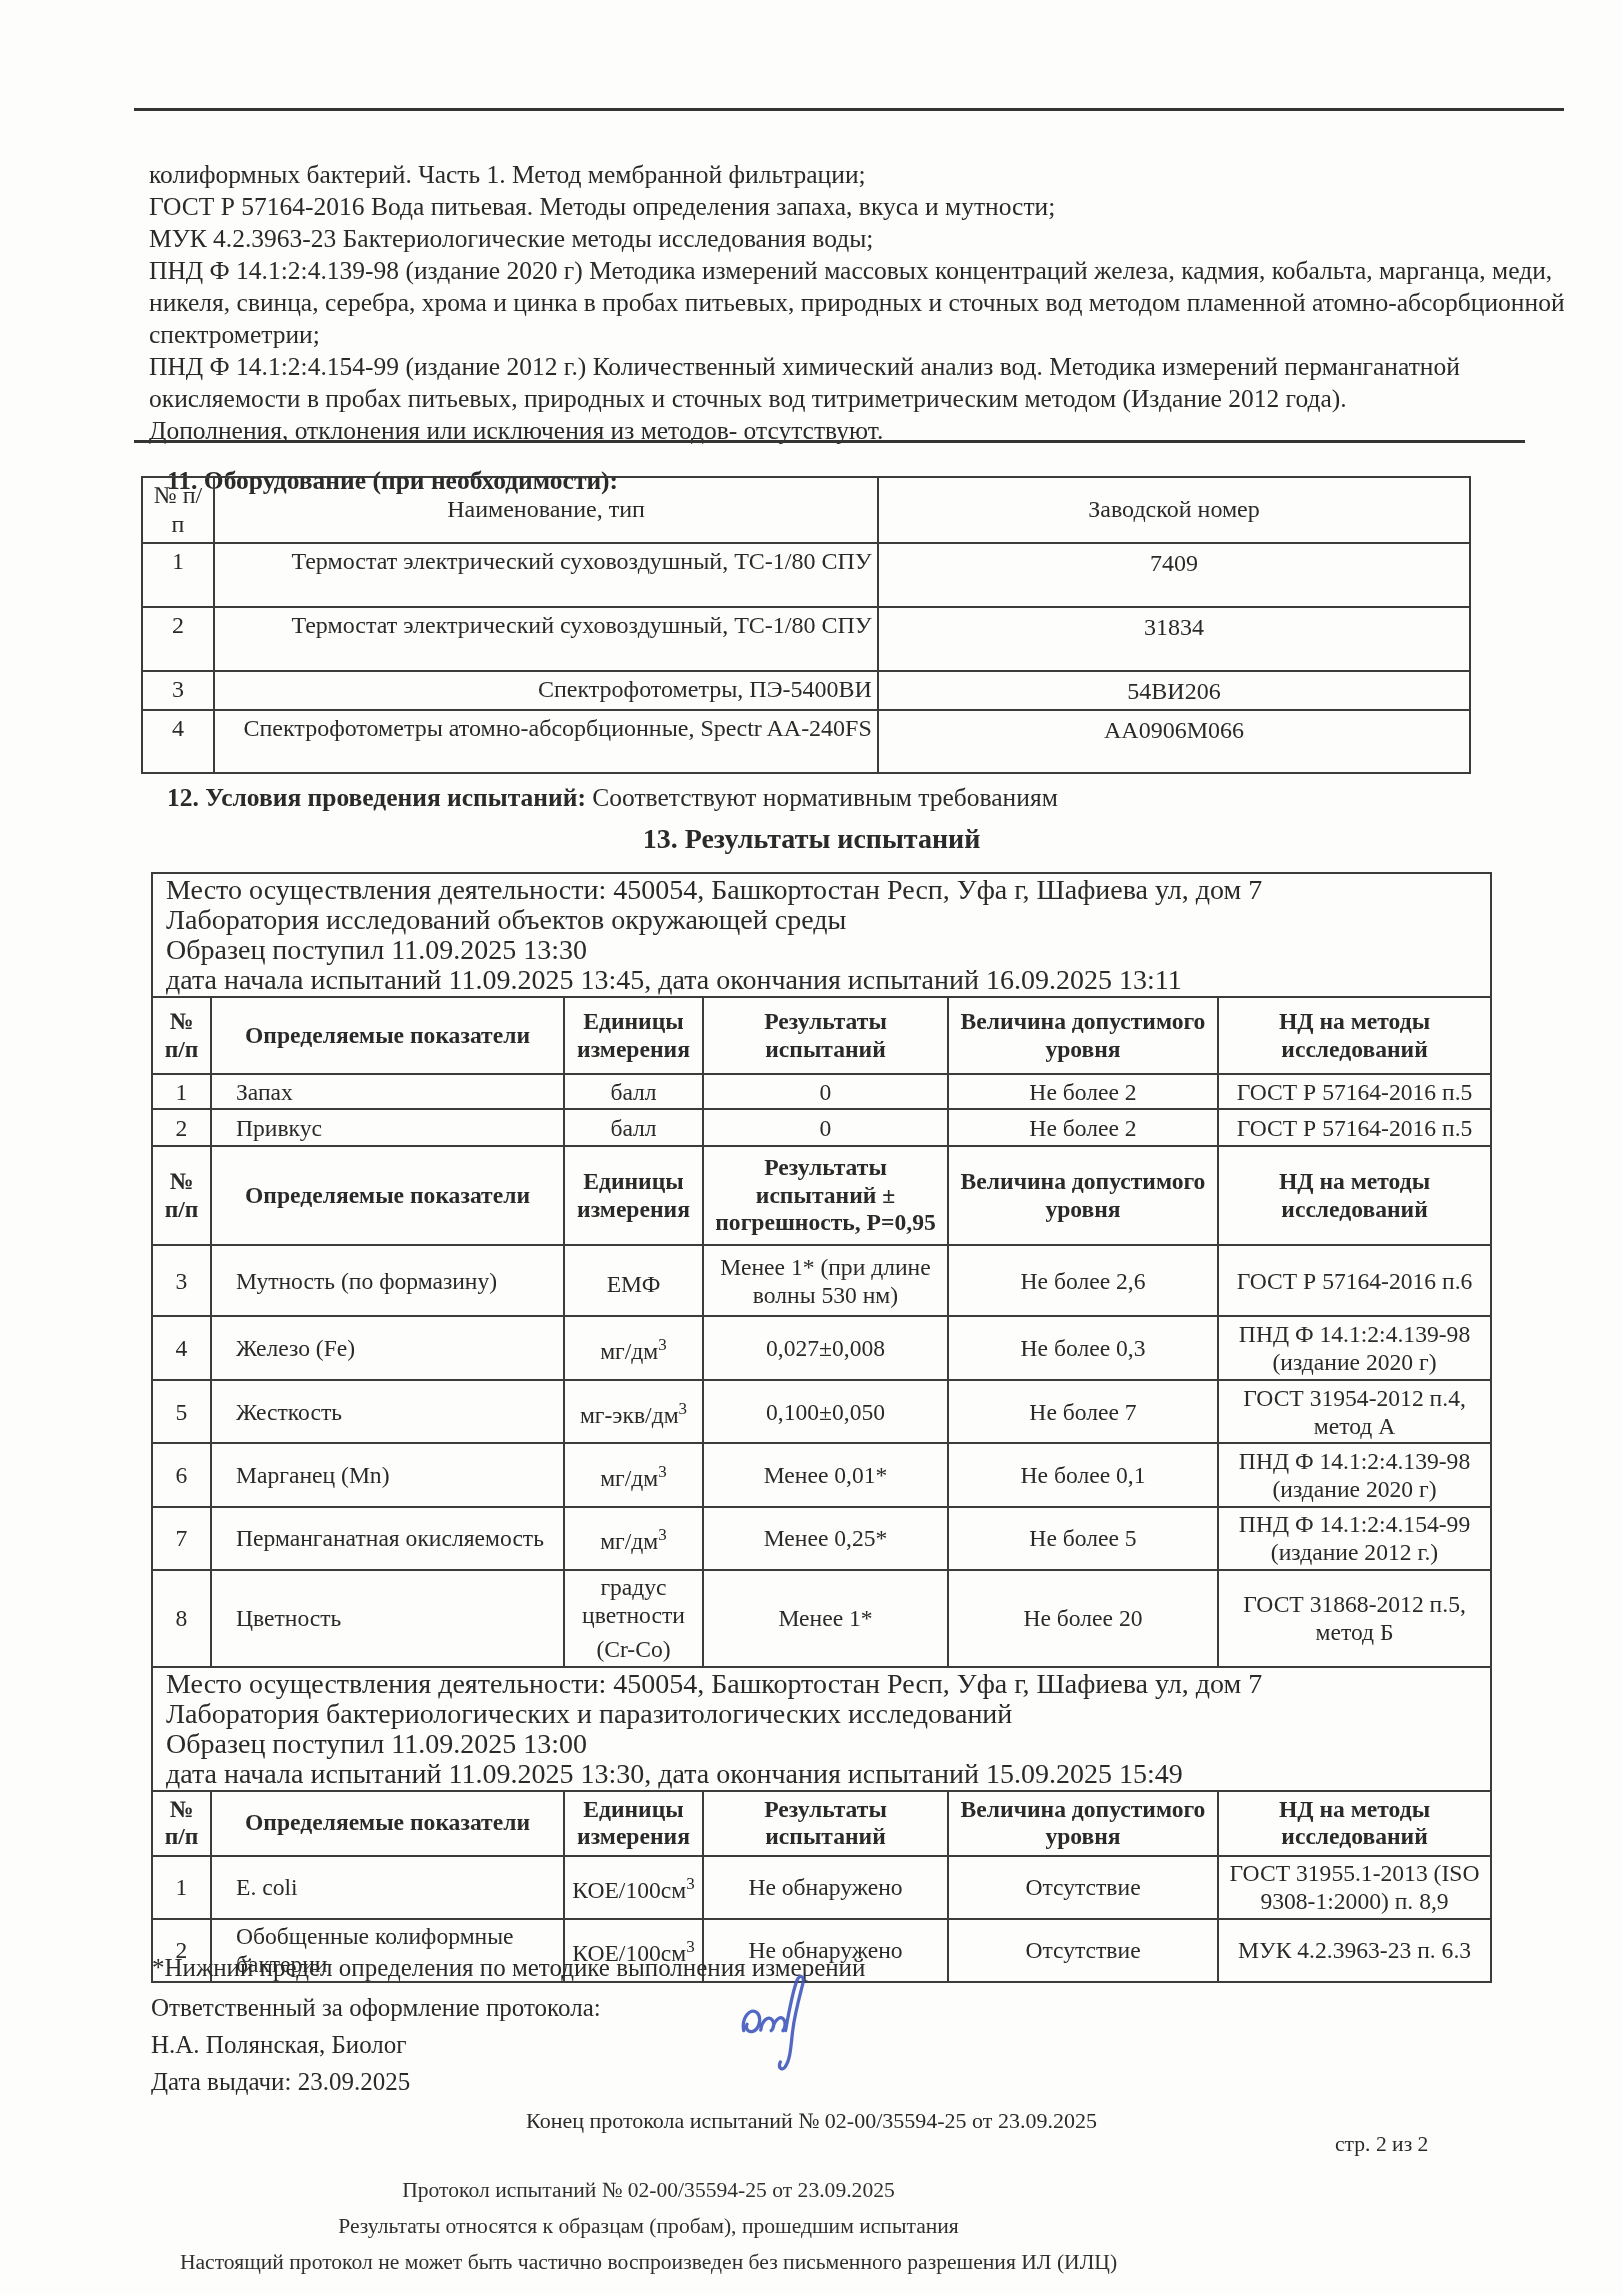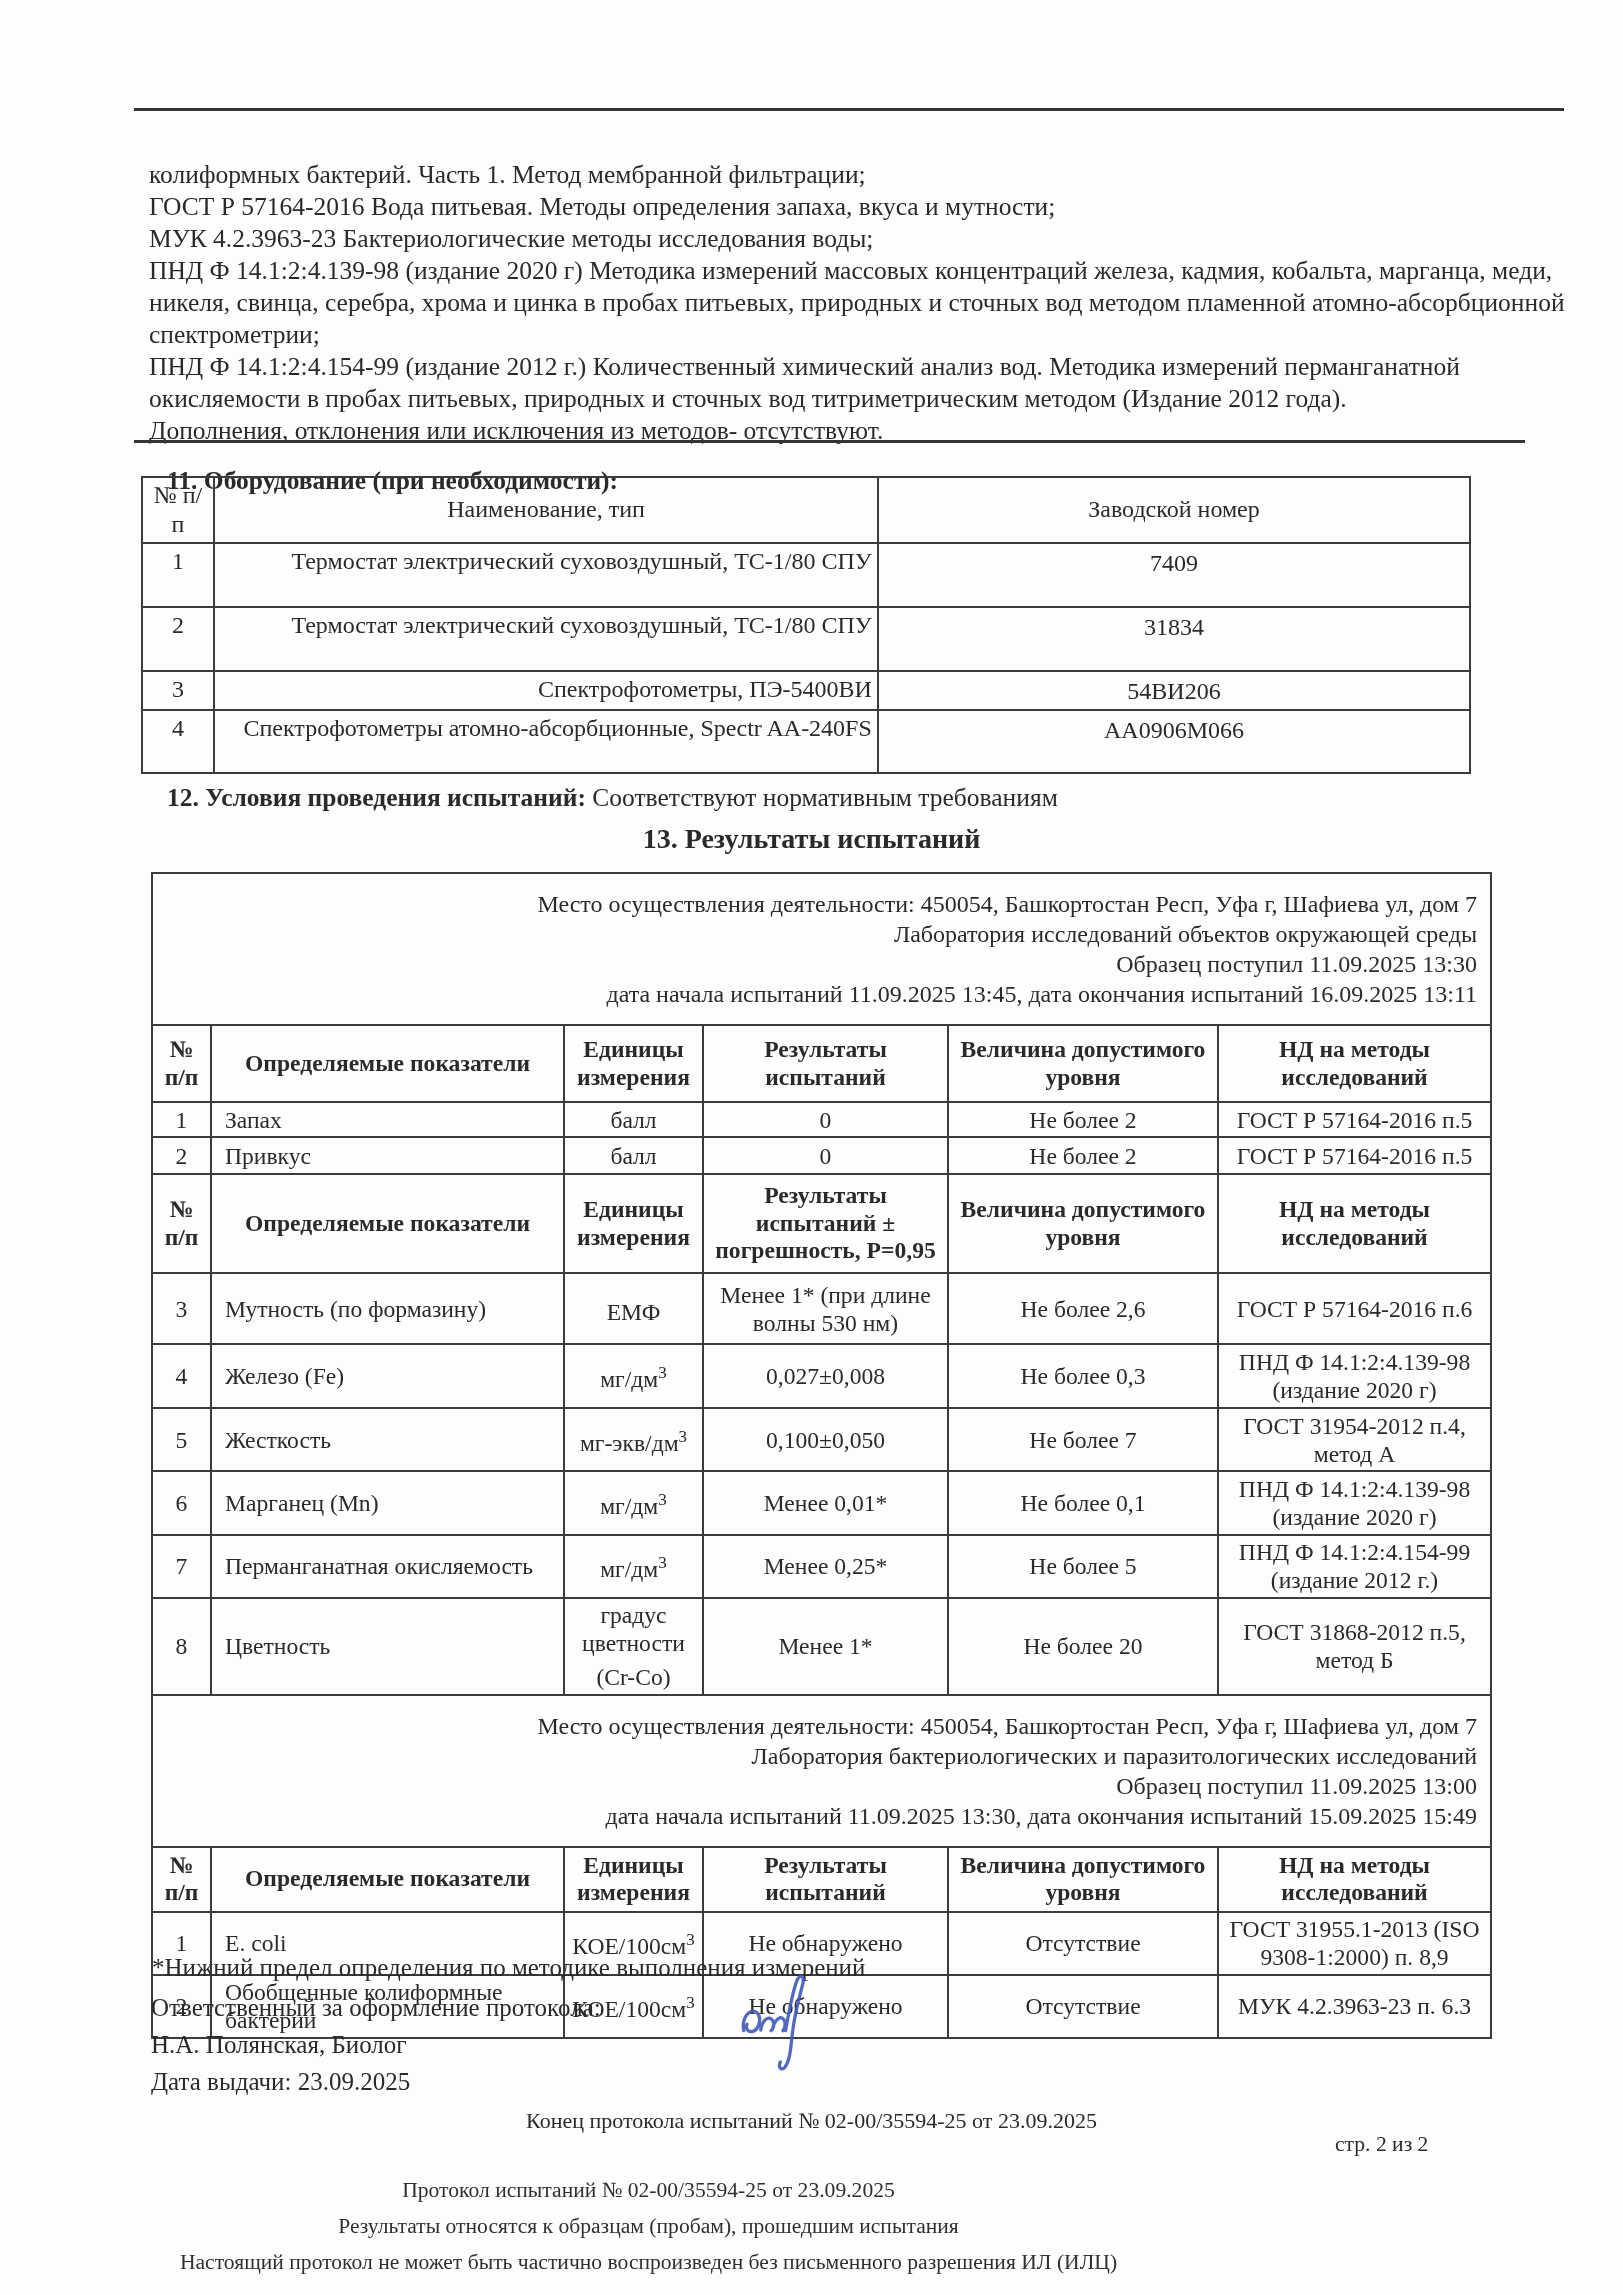--- a/index.html
+++ b/index.html
@@ -44,25 +44,25 @@
   .equip-table td{vertical-align:top;}
   .eq-num{text-align:center;}
   .eq-name{text-align:right;padding-left:2px;}
   .eq-serial{text-align:center;padding-top:5.2px;}
 
   .results-table{
     position:absolute;top:872px;left:151px;width:1339px;
     font-size:23.6px;line-height:28px;
   }
   .info-cell{
-    text-align:right;font-size:24px;line-height:30px;padding:15px 13px;
+    text-align:left;font-size:28px;line-height:30px;padding:1px 13px;
   }
   .results-table th{font-weight:bold;text-align:center;line-height:27.5px;padding:3.9px 3.9px;}
   .c-num{text-align:center;}
-  .c-param{text-align:left;padding-left:13px;}
+  .c-param{text-align:left;padding-left:24px;}
   .c-unit,.c-result,.c-limit,.c-method{text-align:center;}
   sup.u3{font-size:0.72em;}
 
   .footnote{
     position:absolute;top:1954px;left:152px;font-size:25px;
   }
   .signoff{
     position:absolute;top:1989px;left:151px;font-size:25px;line-height:37px;
   }
   .signature{

